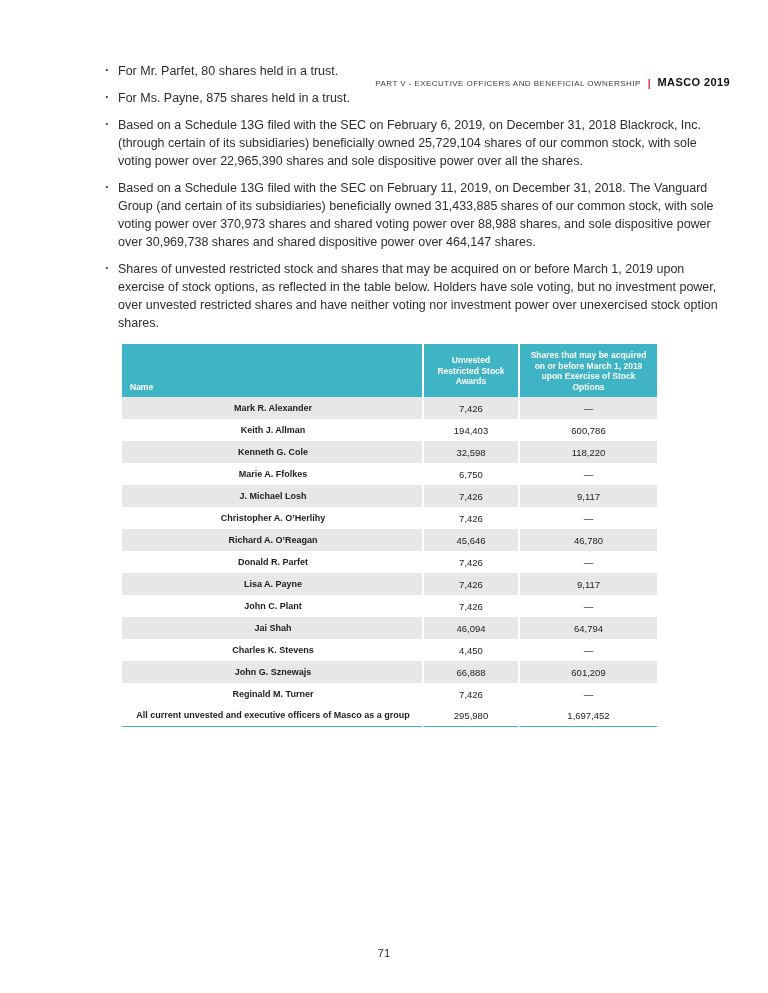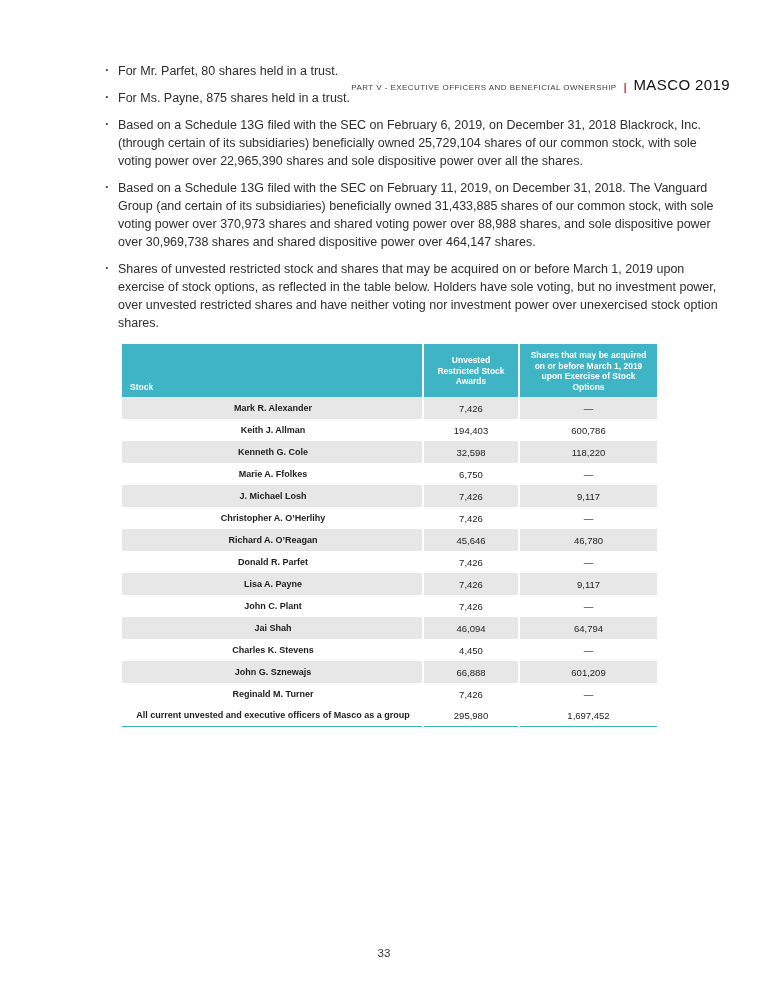--- a/index.html
+++ b/index.html
@@ -23,21 +23,21 @@
     white-space:nowrap;
     margin-top:40px;
   }
   .page-header .section{
     font-size:8px;letter-spacing:.45px;color:#3c3c3c;font-weight:400;
   }
   .page-header .sep{
     color:var(--red);font-weight:bold;font-size:10px;position:relative;top:1px;
   }
   .page-header .brand{
-    font-size:15px;font-weight:normal;color:#101010;letter-spacing:.4px;
+    font-size:11px;font-weight:bold;color:#101010;letter-spacing:.4px;
   }
 
   
   .content{
     position:absolute;top:62px;left:104px;width:626px;
   }
   .bullets{list-style:none;}
   .bullets li{
     position:relative;padding-left:14px;margin-bottom:9px;
     font-size:12.5px;line-height:18px;color:#2e2e2e;
@@ -104,21 +104,21 @@
 
     <div class="tbl-wrap">
       <table>
         <colgroup>
           <col class="c-name">
             <col class="c-unvested">
             <col class="c-options">
         </colgroup>
         <thead>
           <tr>
-            <th class="h-name">Stock</th>
+            <th class="h-name">Name</th>
             <th class="h-num">Unvested Restricted Stock Awards</th>
             <th class="h-num">Shares that may be acquired on or before March 1, 2019 upon Exercise of Stock Options</th>
           </tr>
         </thead>
         <tbody id="table-body">
             <tr>
               <td class="cell-name">Mark R. Alexander</td>
               <td class="cell-num">7,426</td>
               <td class="cell-num">—</td>
             </tr>
@@ -192,16 +192,16 @@
               <td class="cell-num">295,980</td>
               <td class="cell-num">1,697,452</td>
             </tr>
           </tbody>
       </table>
     </div>
 
   </div>
 
   <footer class="page-footer">
-    <span>33</span>
+    <span>71</span>
   </footer>
 
 </div>
 
 </body></html>

